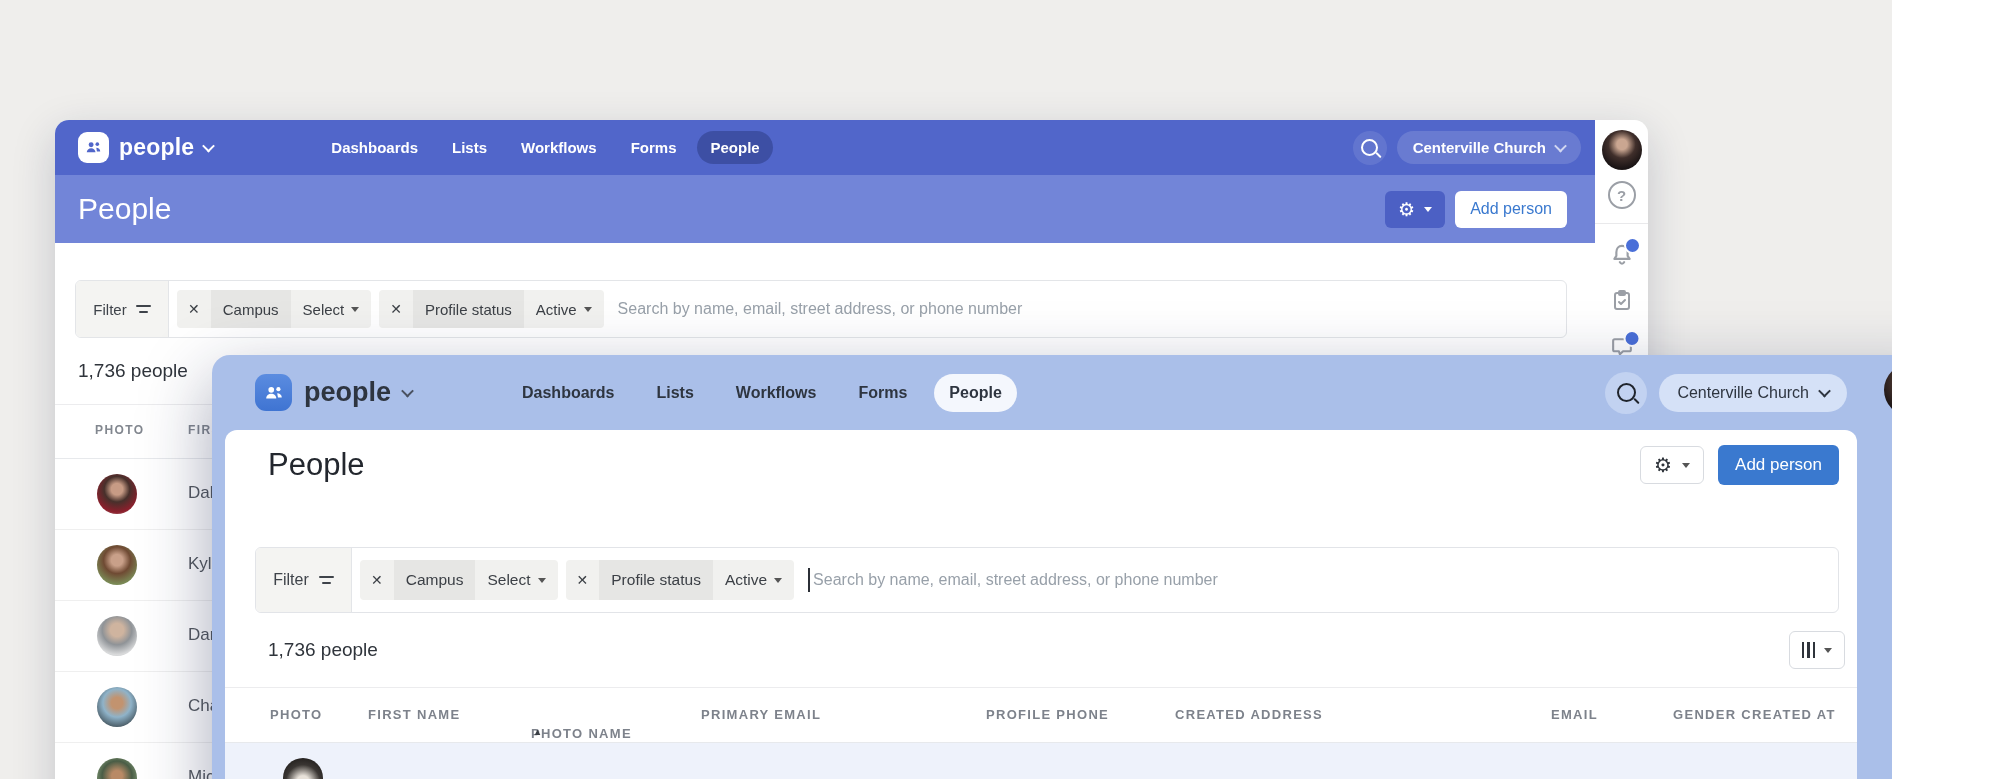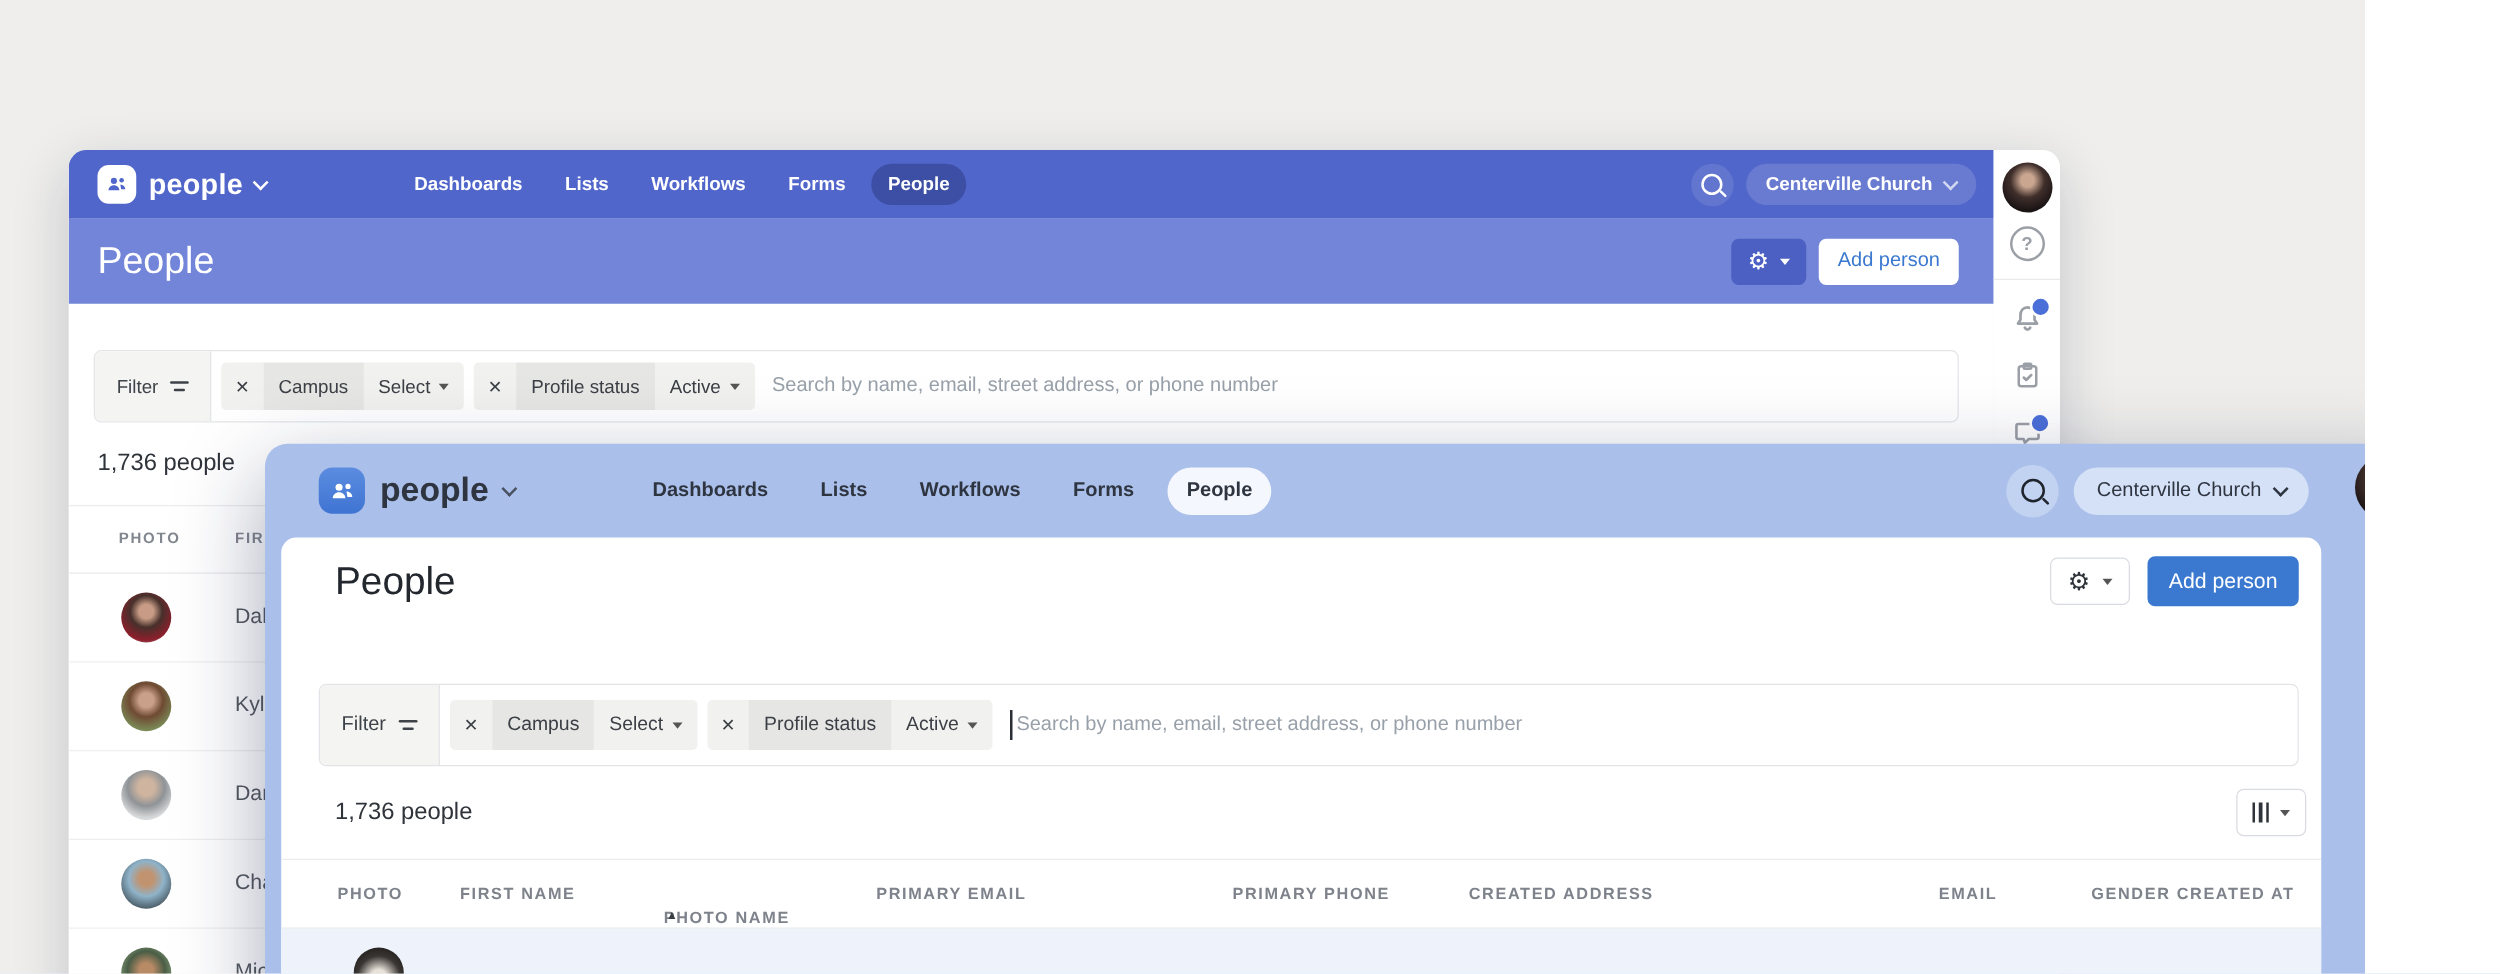--- a/index.html
+++ b/index.html
@@ -348,21 +348,21 @@
       </div>
 
       <div class="fw-thead">
         <span class="th-photo">PHOTO</span>
         <span class="th-first">FIRST NAME</span>
         <span class="th-last">
             <span>PHOTO NAME</span>
             <span class="sortmark">▴</span>
           </span>
         <span class="th-email">PRIMARY EMAIL</span>
-        <span class="th-phone">PRIMARY PHONE</span>
+        <span class="th-phone">PROFILE PHONE</span>
         <span class="th-addr">CREATED ADDRESS</span>
         <span class="th-gender">EMAIL</span>
         <span class="th-created">GENDER CREATED AT</span>
       </div>
 
       <div class="fw-row1">
         <span class="avatar av-fg1"></span>
       </div>
     </div>
 

